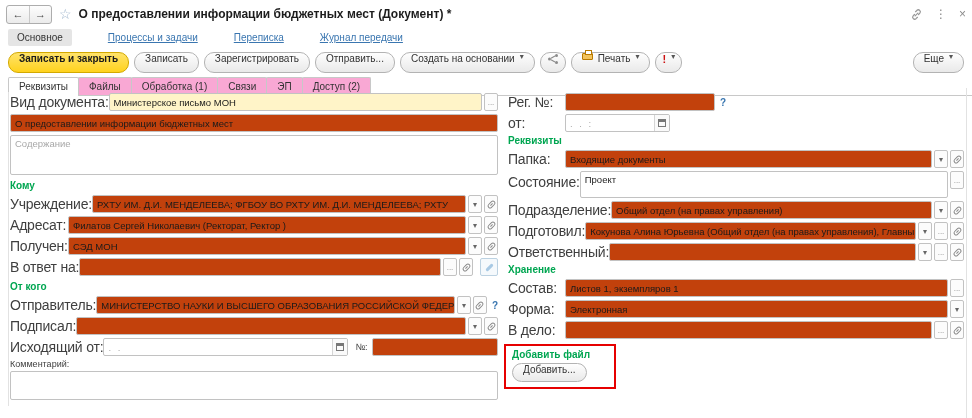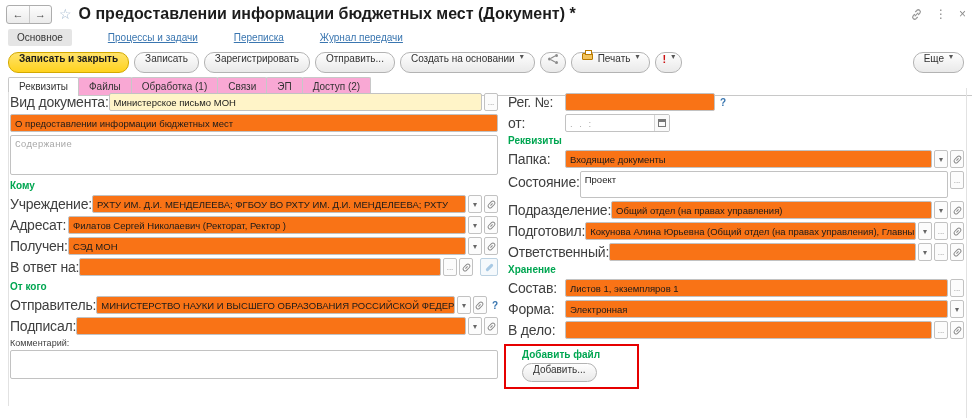--- a/index.html
+++ b/index.html
@@ -8,21 +8,21 @@
     position: relative; overflow: hidden; background: #fff;
     font-family: "Liberation Sans", "DejaVu Sans", sans-serif;
     font-size: 10px; color: #222;
   }
   
   .titlebar { position:absolute; top:4px; left:6px; right:6px; height:20px; display:flex; align-items:center; gap:7px; }
   .navpair { display:flex; border:1px solid #adadad; border-radius:3px; overflow:hidden; background:linear-gradient(#fdfdfd,#ebebeb); }
   .navbtn { width:22px; height:17px; display:flex; align-items:center; justify-content:center; color:#444; font-size:11px; cursor:default; }
   .navbtn + .navbtn { border-left:1px solid #c9c9c9; }
   .star { color:#9db4cc; font-size:14px; line-height:14px; }
-  .title { font-weight:bold; font-size:16px; color:#1c1c1c; white-space:nowrap; }
+  .title { font-weight:bold; font-size:12px; color:#1c1c1c; white-space:nowrap; }
   .winicons { margin-left:auto; display:flex; gap:12px; align-items:center; color:#8d8d8d; }
   .winicons .glyph { font-size:12px; color:#8d8d8d; }
   
   .navtabs { position:absolute; top:29px; left:8px; display:flex; gap:15px; align-items:center; font-size:10px; }
   .navtab-active { background:#e5e5e5; padding:3px 9px; border-radius:2px; color:#333; }
   .navtab-link { color:#3a76b0; text-decoration:underline; cursor:pointer;padding-left:21px; }
   
   .cmdbar { position:absolute; top:51px; left:8px; right:8px; height:22px; display:flex; gap:5px; align-items:center; }
   .btn { height:21px; padding:0 10px; border:1px solid #b3b3b3; border-radius:10px; background:linear-gradient(#fefefe,#e9e9e9);
          font-size:10px; color:#333; display:inline-flex; align-items:flex-start; gap:5px; white-space:nowrap; cursor:default;
@@ -38,43 +38,43 @@
   .tabstrip { position:absolute; top:77px; left:8px; right:0; height:19px; display:flex; align-items:flex-end; border-bottom:1px solid #c8c8c8; }
   .tab { padding:3px 10px 3px 10px; font-size:10px; color:#333; border:1px solid #c8c8c8; border-bottom:none; background:#f9a8d4; margin-right:-1px; border-radius:2px 2px 0 0; cursor:default; }
   .tab-active { background:#fff; position:relative; top:1px; padding-bottom:4px; }
   
   .col { position:absolute; top:93px; }
   .col-left { left:10px; width:488px; }
   .col-right { left:508px; width:456px; }
   .row { display:flex; align-items:center; margin-bottom:3px; }
   .lbl { flex:0 0 58px; font-size:14px; letter-spacing:-0.2px; color:#3f3f3f; white-space:nowrap; }
   .col-right .lbl { flex-basis:57px; }
-  .fld { flex:1 1 auto; height:18px; border:1px solid #c2c2c2; border-radius:2px; background:#f97316; display:flex; align-items:center;
+  .fld { flex:1 1 auto; height:18px; border:1px solid #c2c2c2; border-radius:2px; background:#c2410c; display:flex; align-items:center;
          padding:0 4px; font-size:9.5px; color:#1a1a1a; white-space:nowrap; overflow:hidden; }
   .fld-yellow { background:#fff4c8; }
-  .placeholder { color:#a8a8a8;font-family:Liberation Mono, monospace; }
+  .placeholder { color:#a8a8a8; }
   .fbtn { flex:0 0 14px; height:18px; margin-left:2px; border:1px solid #c2c2c2; border-radius:2px; background:#fcfcfc;
           display:inline-flex; align-items:center; justify-content:center; font-size:8px; color:#666; cursor:default; padding:0; font-family:inherit; }
   .fbtn .dots { font-size:8px; letter-spacing:0; color:#888; }
   .sechdr { font-size:10px; font-weight:bold; color:#00a651; margin:3px 0 4px 0; }
   .txtarea { border:1px solid #c2c2c2; border-radius:2px; background:#fff; padding:2px 4px; font-size:9.5px; overflow:hidden; }
   .datefld { display:flex; align-items:stretch; border:1px solid #c2c2c2; border-radius:2px; height:18px; background:#fff; overflow:hidden; }
   .datefld .dtxt { flex:1; display:flex; align-items:center; padding:0 4px; font-size:9.5px; color:#a8a8a8; letter-spacing:2px; }
   .dcal { width:15px; border-left:1px solid #d5d5d5; background:#fafafa; display:flex; align-items:center; justify-content:center; }
   .calglyph { width:8px; height:8px; border:1px solid #777; box-shadow:inset 0 2px 0 0 #777; display:inline-block; }
   .focuswrap { border:2px solid #f0ad00; border-radius:3px; display:flex; align-items:stretch; height:21px; background:#fff; overflow:hidden; }
   .focuswrap .dtxt2 { display:flex; align-items:center; padding:0 4px; font-size:9.5px; color:#1a1a1a; width:62px; }
   .focuswrap .dcal { border-left:1px solid #d5d5d5; }
   .lnkicon { width:9px; height:5px; border:1px solid #8a8a8a; border-radius:2.5px; transform:rotate(-45deg); position:relative; display:inline-block; }
   .lnkicon::after { content:""; position:absolute; left:2px; top:1px; width:3px; height:0; border-top:1px solid #8a8a8a; }
   .replybtn { flex:0 0 18px; margin-left:7px; background:#f5f9fc; border-color:#bcd2e2; }
   .replyicon { width:9px; height:3px; background:#a8c9e4; border-radius:2px; transform:rotate(-45deg); display:inline-block; }
   .qmark { color:#3a76b0; font-weight:bold; font-size:10px; margin-left:5px; }
   .numlbl { flex:0 0 auto; font-size:9px; color:#3f3f3f; margin:0 4px 0 7px; }
-  .redbox { margin-top:5px; margin-left:-4px; border:2px solid #e60000; padding:3px 7px 5px 16px; width:135px; }
+  .redbox { margin-top:5px; margin-left:-4px; border:2px solid #e60000; padding:3px 7px 5px 6px; width:112px; }
   .redbox .sechdr { margin:0 0 3px 0; }
   .edge { position:absolute; background:#e2e2e2; }
   .edge-left { left:8px; top:92px; bottom:12px; width:1px; }
   .edge-right { right:5px; top:88px; bottom:0; width:1px; }
   svg.ic { display:block; }
 </style>
 </head>
 <body>
 
 <div class="titlebar">
@@ -259,20 +259,31 @@
     <div class="lbl">Подписал:</div>
     <div class="fld"></div>
     <button class="fbtn">
         <span>▾</span>
       </button>
     <button class="fbtn">
         <span class="lnkicon"></span>
       </button>
   </div>
 
+  <div class="row">
+    <div class="lbl">Исходящий от:</div>
+    <div class="datefld" style="flex:0 0 245px;">
+      <span class="dtxt">. .</span>
+      <span class="dcal">
+          <span class="calglyph"></span>
+        </span>
+    </div>
+    <span class="numlbl">№:</span>
+    <div class="fld"></div>
+  </div>
 
   <div style="font-size:9px; color:#3f3f3f; margin:3px 0 2px 0;">Комментарий:</div>
   <div class="txtarea" style="height:29px;"></div>
 </div>
 
 <div class="col col-right">
 
   <div class="row">
     <div class="lbl">Рег. №:</div>
     <div class="fld" style="flex:0 0 150px;"></div>

